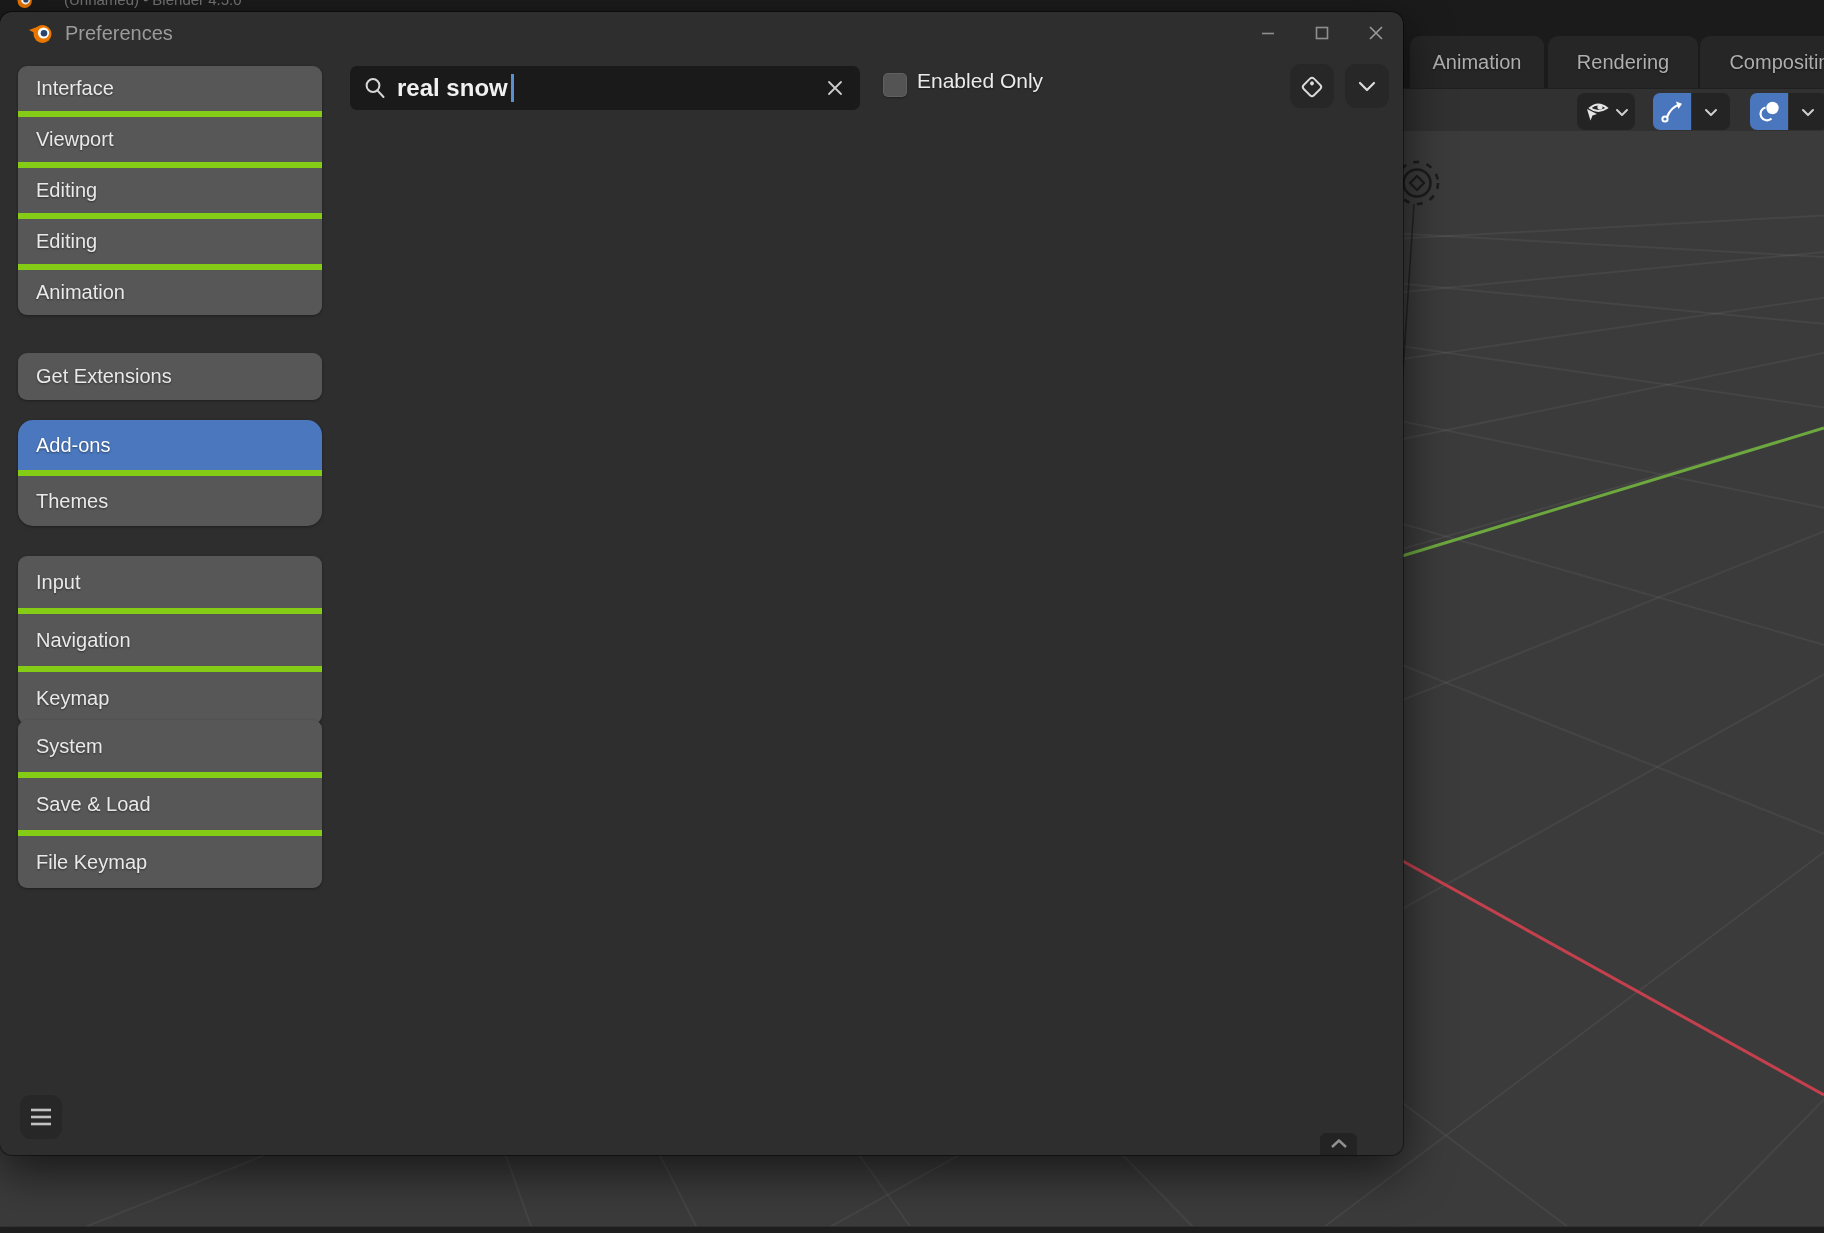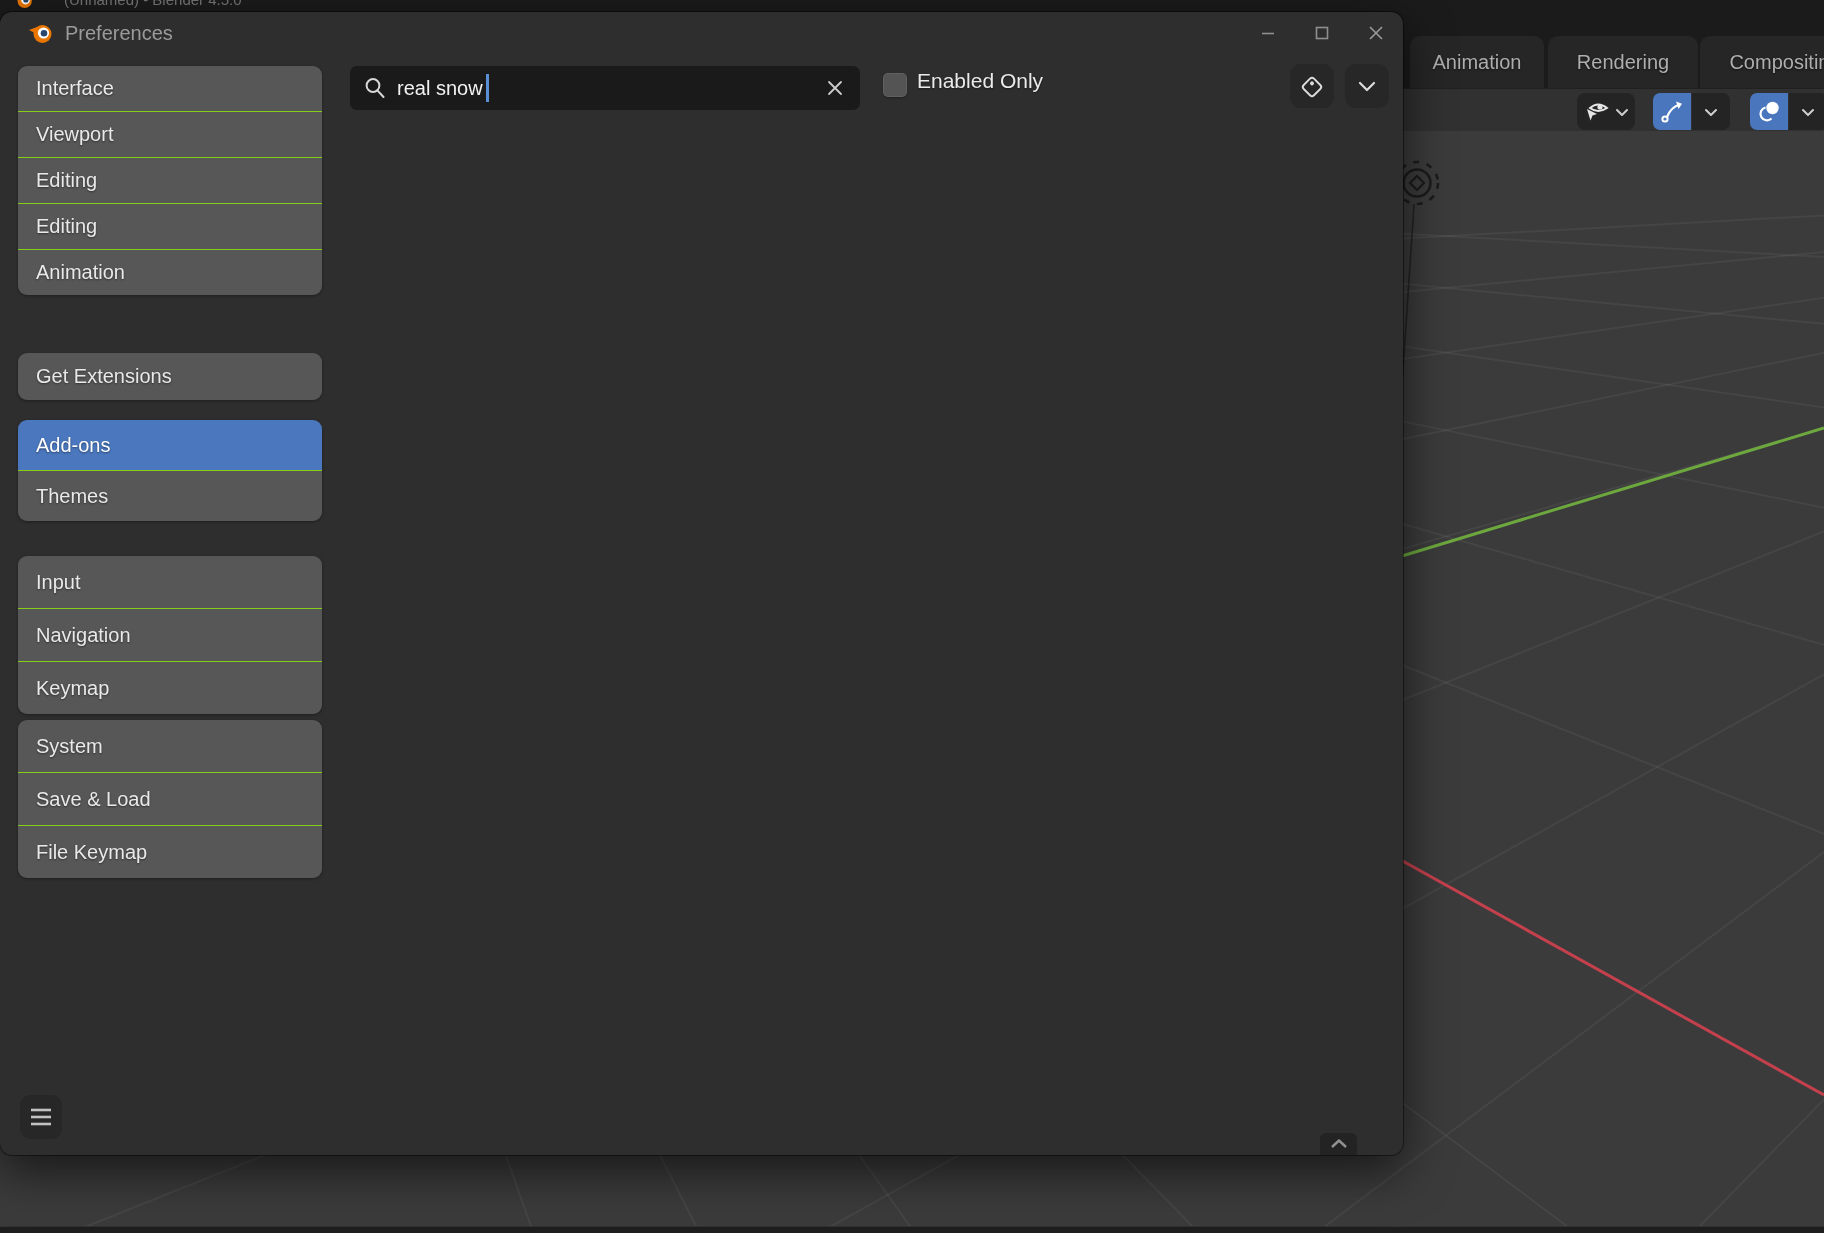--- a/index.html
+++ b/index.html
@@ -33,32 +33,32 @@
     border-radius:12px;box-shadow:0 16px 48px rgba(0,0,0,.6),0 0 0 1px rgba(0,0,0,.45);z-index:5;}
   .titlebar{position:absolute;left:0;top:0;width:100%;height:42px;display:flex;align-items:center;}
   .titlebar .logo{margin-left:28px;}
   .title-text{margin-left:11px;color:#9b9b9b;font-size:20px;}
   .winctrls{position:absolute;right:18px;top:0;height:42px;display:flex;align-items:center;gap:36px;}
   .winbtn{width:18px;height:18px;display:flex;align-items:center;justify-content:center;color:#8f8f8f;}
   
   .sb-group{position:absolute;left:18px;width:304px;border-radius:9px;overflow:hidden;box-shadow:0 1px 3px rgba(0,0,0,.35);}
   .sb-item{background:#575757;color:#e9e9e9;font-size:20px;display:flex;align-items:center;padding-left:18px;
     text-shadow:0 1px 2px rgba(0,0,0,.45);cursor:default;}
-  .sb-item + .sb-item{border-top:1px solid #84cc16;}
+  .sb-item + .sb-item{border-top:6px solid #84cc16;}
   .sb-item.selected{background:#4a77bd;color:#ffffff;}
   .g1{top:54px;}  .g1 .sb-item{height:45px;text-align:right;}
   .g2{top:341px;} .g2 .sb-item{height:47px;}
-  .g3{top:408px;} .g3 .sb-item{height:50px;}
+  .g3{top:408px;border-radius:15px;} .g3 .sb-item{height:50px;}
   .g4{top:544px;} .g4 .sb-item{height:52px;}
   .g5{top:708px;} .g5 .sb-item{height:52px;}
   
   .searchbox{position:absolute;left:350px;top:54px;width:510px;height:44px;background:#1a1a1a;border-radius:7px;
     display:flex;align-items:center;}
   .searchbox .mag{margin-left:13px;}
-  .search-text{margin-left:10px;color:#f1f1f1;font-size:20px;}
+  .search-text{margin-left:10px;color:#f1f1f1;font-size:24px;font-weight:bold;}
   .caret{display:inline-block;width:3px;height:28px;background:#5a8fd4;margin-left:3px;vertical-align:-6px;}
   .clear-btn{position:absolute;right:10px;top:7px;width:30px;height:30px;display:flex;align-items:center;justify-content:center;}
   .checkbox{position:absolute;left:883px;top:61px;width:24px;height:24px;background:#545454;border-radius:5px;
     box-shadow:inset 0 0 0 1px rgba(255,255,255,.08),0 1px 2px rgba(0,0,0,.3);}
   .cb-label{position:absolute;left:917px;top:57px;font-size:21px;color:#eaeaea;text-shadow:0 1px 2px rgba(0,0,0,.45);}
   .sq-btn{position:absolute;width:44px;height:44px;background:#272727;border-radius:11px;display:flex;align-items:center;justify-content:center;}
   .tag-btn{left:1290px;top:52px;}
   .dd-btn{left:1345px;top:52px;}
   .menu-btn{left:20px;top:1083px;width:42px;height:44px;}
   .expand-tab{position:absolute;left:1320px;top:1121px;width:37px;height:22px;background:#232323;border-radius:6px 6px 0 0;

